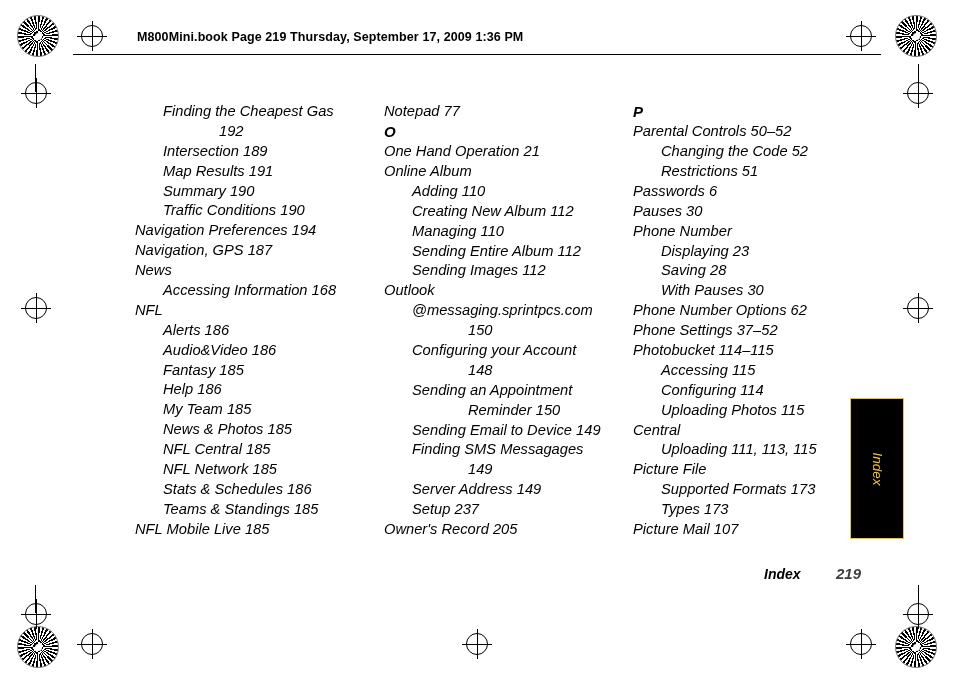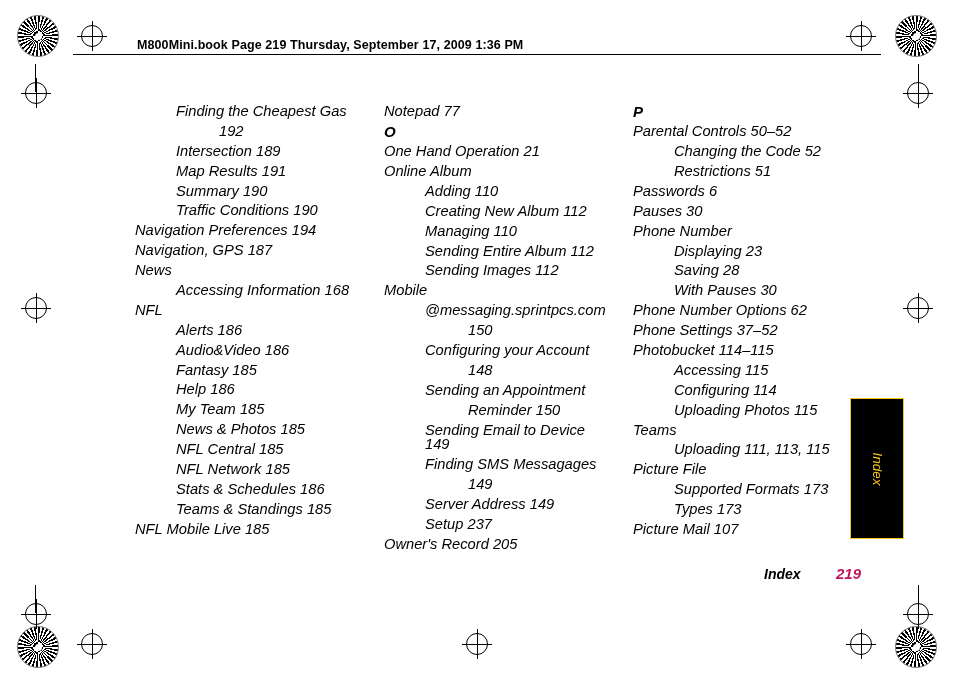--- a/index.html
+++ b/index.html
@@ -79,21 +79,21 @@
     position: absolute;
     left: 73px;
     right: 73px;
     top: 54px;
     height: 1px;
     background: #000;
   }
   .header-text {
     position: absolute;
     left: 137px;
-    top: 38px;
+    top: 30px;
     font-size: 12.5px;
     font-weight: bold;
     color: #000;
     white-space: nowrap;
     letter-spacing: 0.1px;
   }
 
   
   .col {
     position: absolute;
@@ -106,21 +106,21 @@
   #col1 { left: 135px; width: 235px; }
   #col2 { left: 384px; width: 225px; }
   #col3 { left: 633px; width: 230px; }
 
   .entry {
     margin: 0 0 5.2px 0;
     padding: 0;
     white-space: pre-wrap;
   }
   .lvl0 { margin-left: 0px; }
-  .lvl1 { margin-left: 41px; }
+  .lvl1 { margin-left: 28px; }
   .cont2 { margin-left: 84px; }
 
   .letter {
     font-weight: bold;
     font-style: italic;
     font-size: 15px;
     margin: 0 0 5.2px 0;
   }
 
   
@@ -155,21 +155,21 @@
     font-size: 14px;
     color: #000;
   }
   .footer-page {
     position: absolute;
     left: 836px;
     top: 565px;
     font-style: italic;
     font-weight: bold;
     font-size: 15px;
-    color: #be185d;
+    color: #404040;
   }
 </style>
 </head>
 <body>
 
 <div class="page">
 
   <div class="star-mark" style="left:17px; top:15px; width:42px; height:42px;"></div>
   <div class="star-mark" style="left:895px; top:15px; width:42px; height:42px;"></div>
   <div class="star-mark" style="left:17px; top:626px; width:42px; height:42px;"></div>
@@ -222,21 +222,21 @@
   <div class="col" id="col2">
       <div class="entry lvl0">Notepad 77</div>
       <div class="letter">O</div>
       <div class="entry lvl0">One Hand Operation 21</div>
       <div class="entry lvl0">Online Album</div>
       <div class="entry lvl1">Adding 110</div>
       <div class="entry lvl1">Creating New Album 112</div>
       <div class="entry lvl1">Managing 110</div>
       <div class="entry lvl1">Sending Entire Album 112</div>
       <div class="entry lvl1">Sending Images 112</div>
-      <div class="entry lvl0">Mobile</div>
+      <div class="entry lvl0">Outlook</div>
       <div class="entry lvl1">@messaging.sprintpcs.com</div>
       <div class="entry cont2">150</div>
       <div class="entry lvl1">Configuring your Account</div>
       <div class="entry cont2">148</div>
       <div class="entry lvl1">Sending an Appointment</div>
       <div class="entry cont2">Reminder 150</div>
       <div class="entry lvl1">Sending Email to Device 149</div>
       <div class="entry lvl1">Finding SMS Messagages</div>
       <div class="entry cont2">149</div>
       <div class="entry lvl1">Server Address 149</div>
@@ -253,21 +253,21 @@
       <div class="entry lvl0">Phone Number</div>
       <div class="entry lvl1">Displaying 23</div>
       <div class="entry lvl1">Saving 28</div>
       <div class="entry lvl1">With Pauses 30</div>
       <div class="entry lvl0">Phone Number Options 62</div>
       <div class="entry lvl0">Phone Settings 37–52</div>
       <div class="entry lvl0">Photobucket 114–115</div>
       <div class="entry lvl1">Accessing 115</div>
       <div class="entry lvl1">Configuring 114</div>
       <div class="entry lvl1">Uploading Photos 115</div>
-      <div class="entry lvl0">Teams</div>
+      <div class="entry lvl0">Central</div>
       <div class="entry lvl1">Uploading 111, 113, 115</div>
       <div class="entry lvl0">Picture File</div>
       <div class="entry lvl1">Supported Formats 173</div>
       <div class="entry lvl1">Types 173</div>
       <div class="entry lvl0">Picture Mail 107</div>
     </div>
 
   <div class="thumb-tab">
     <span class="thumb-tab-label">Index</span>
   </div>

